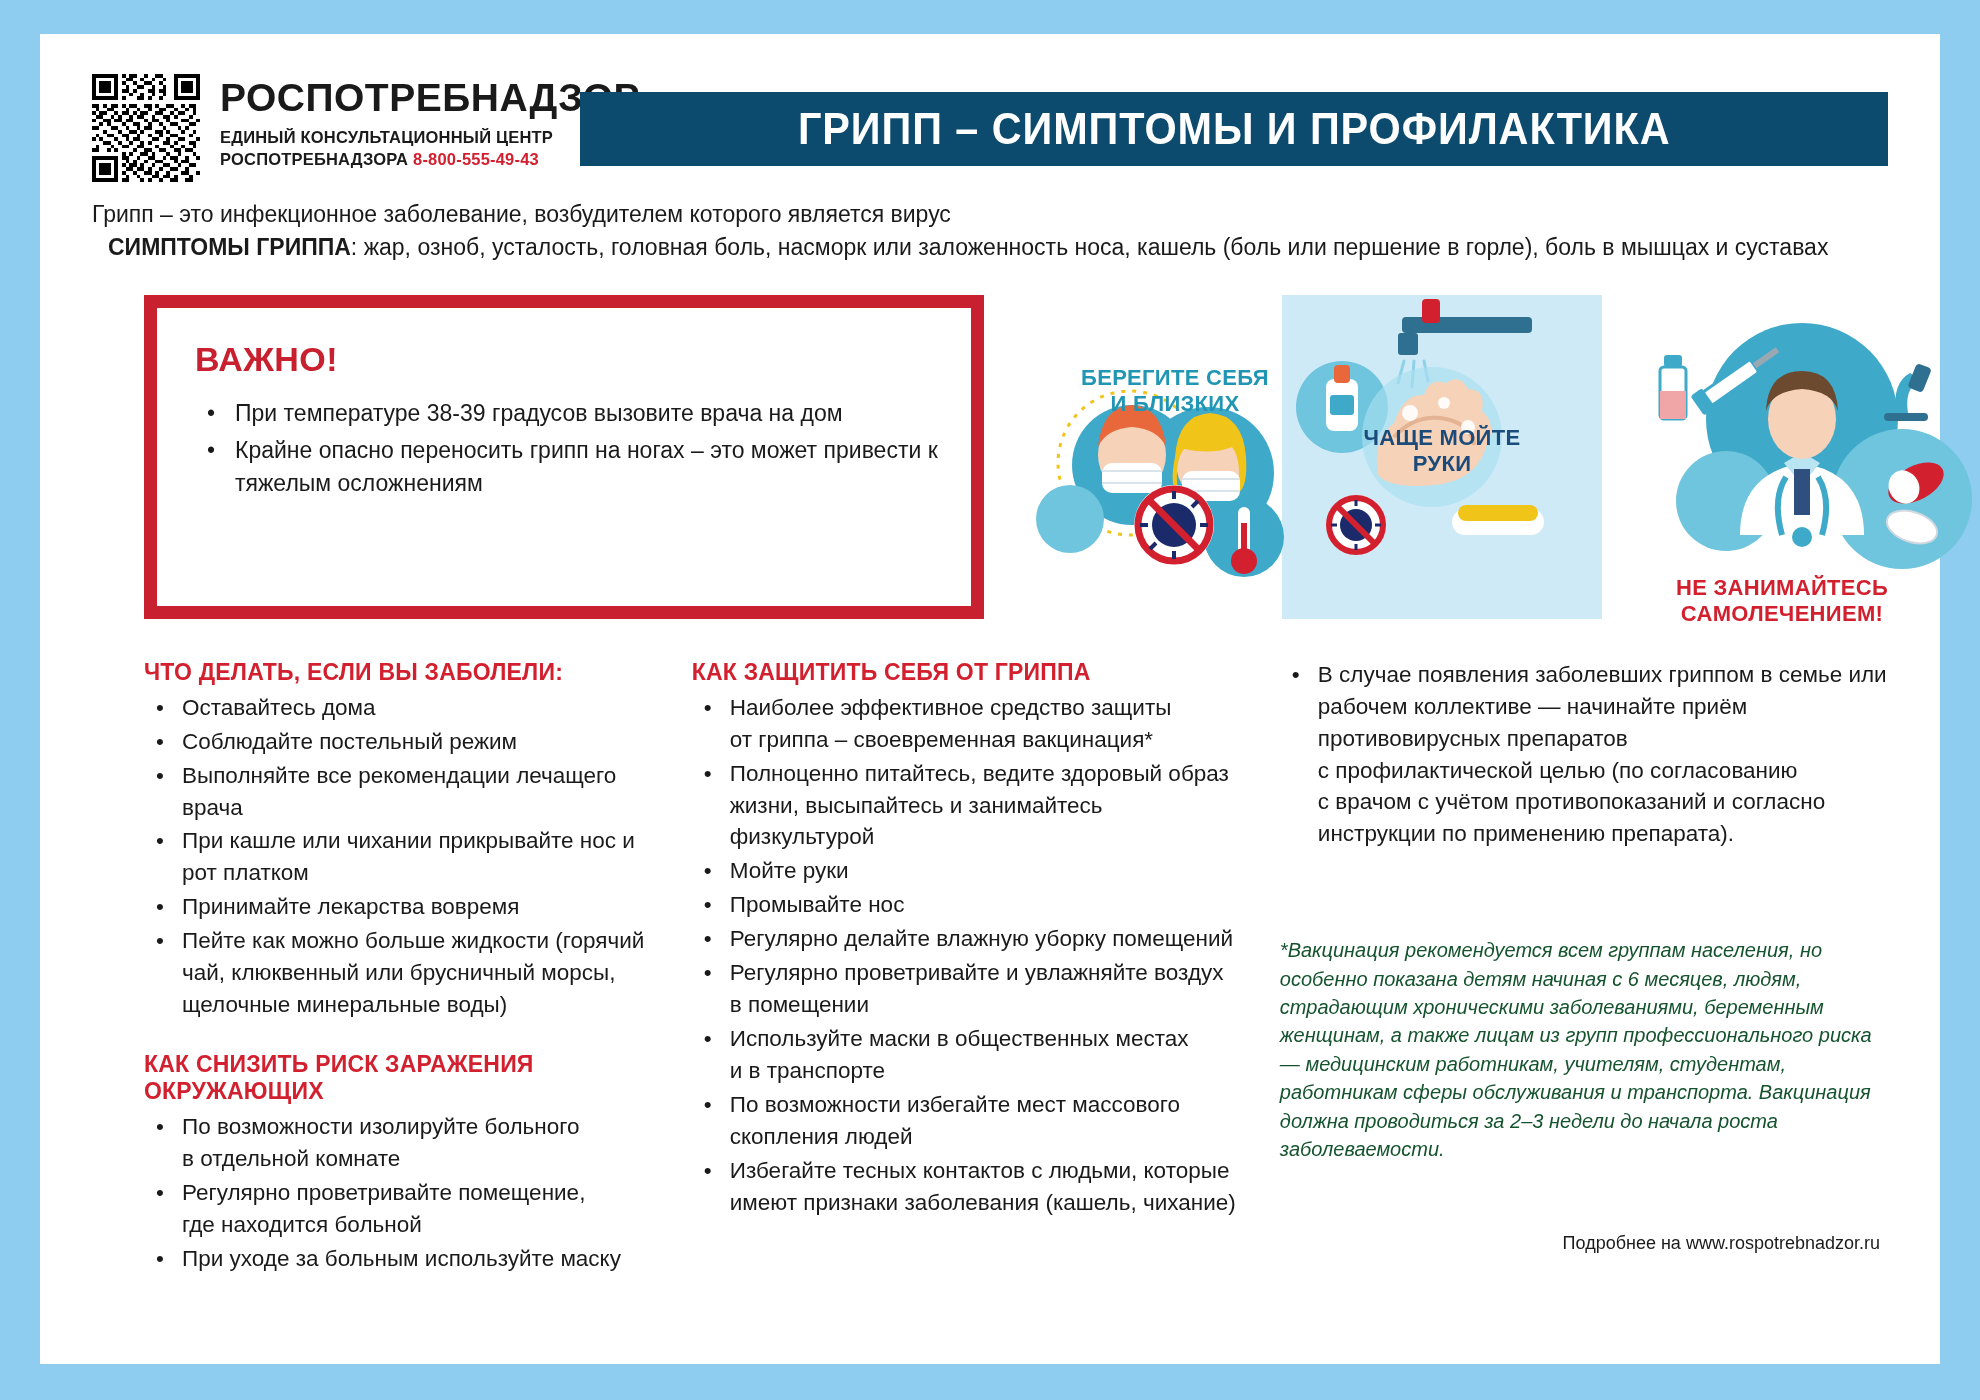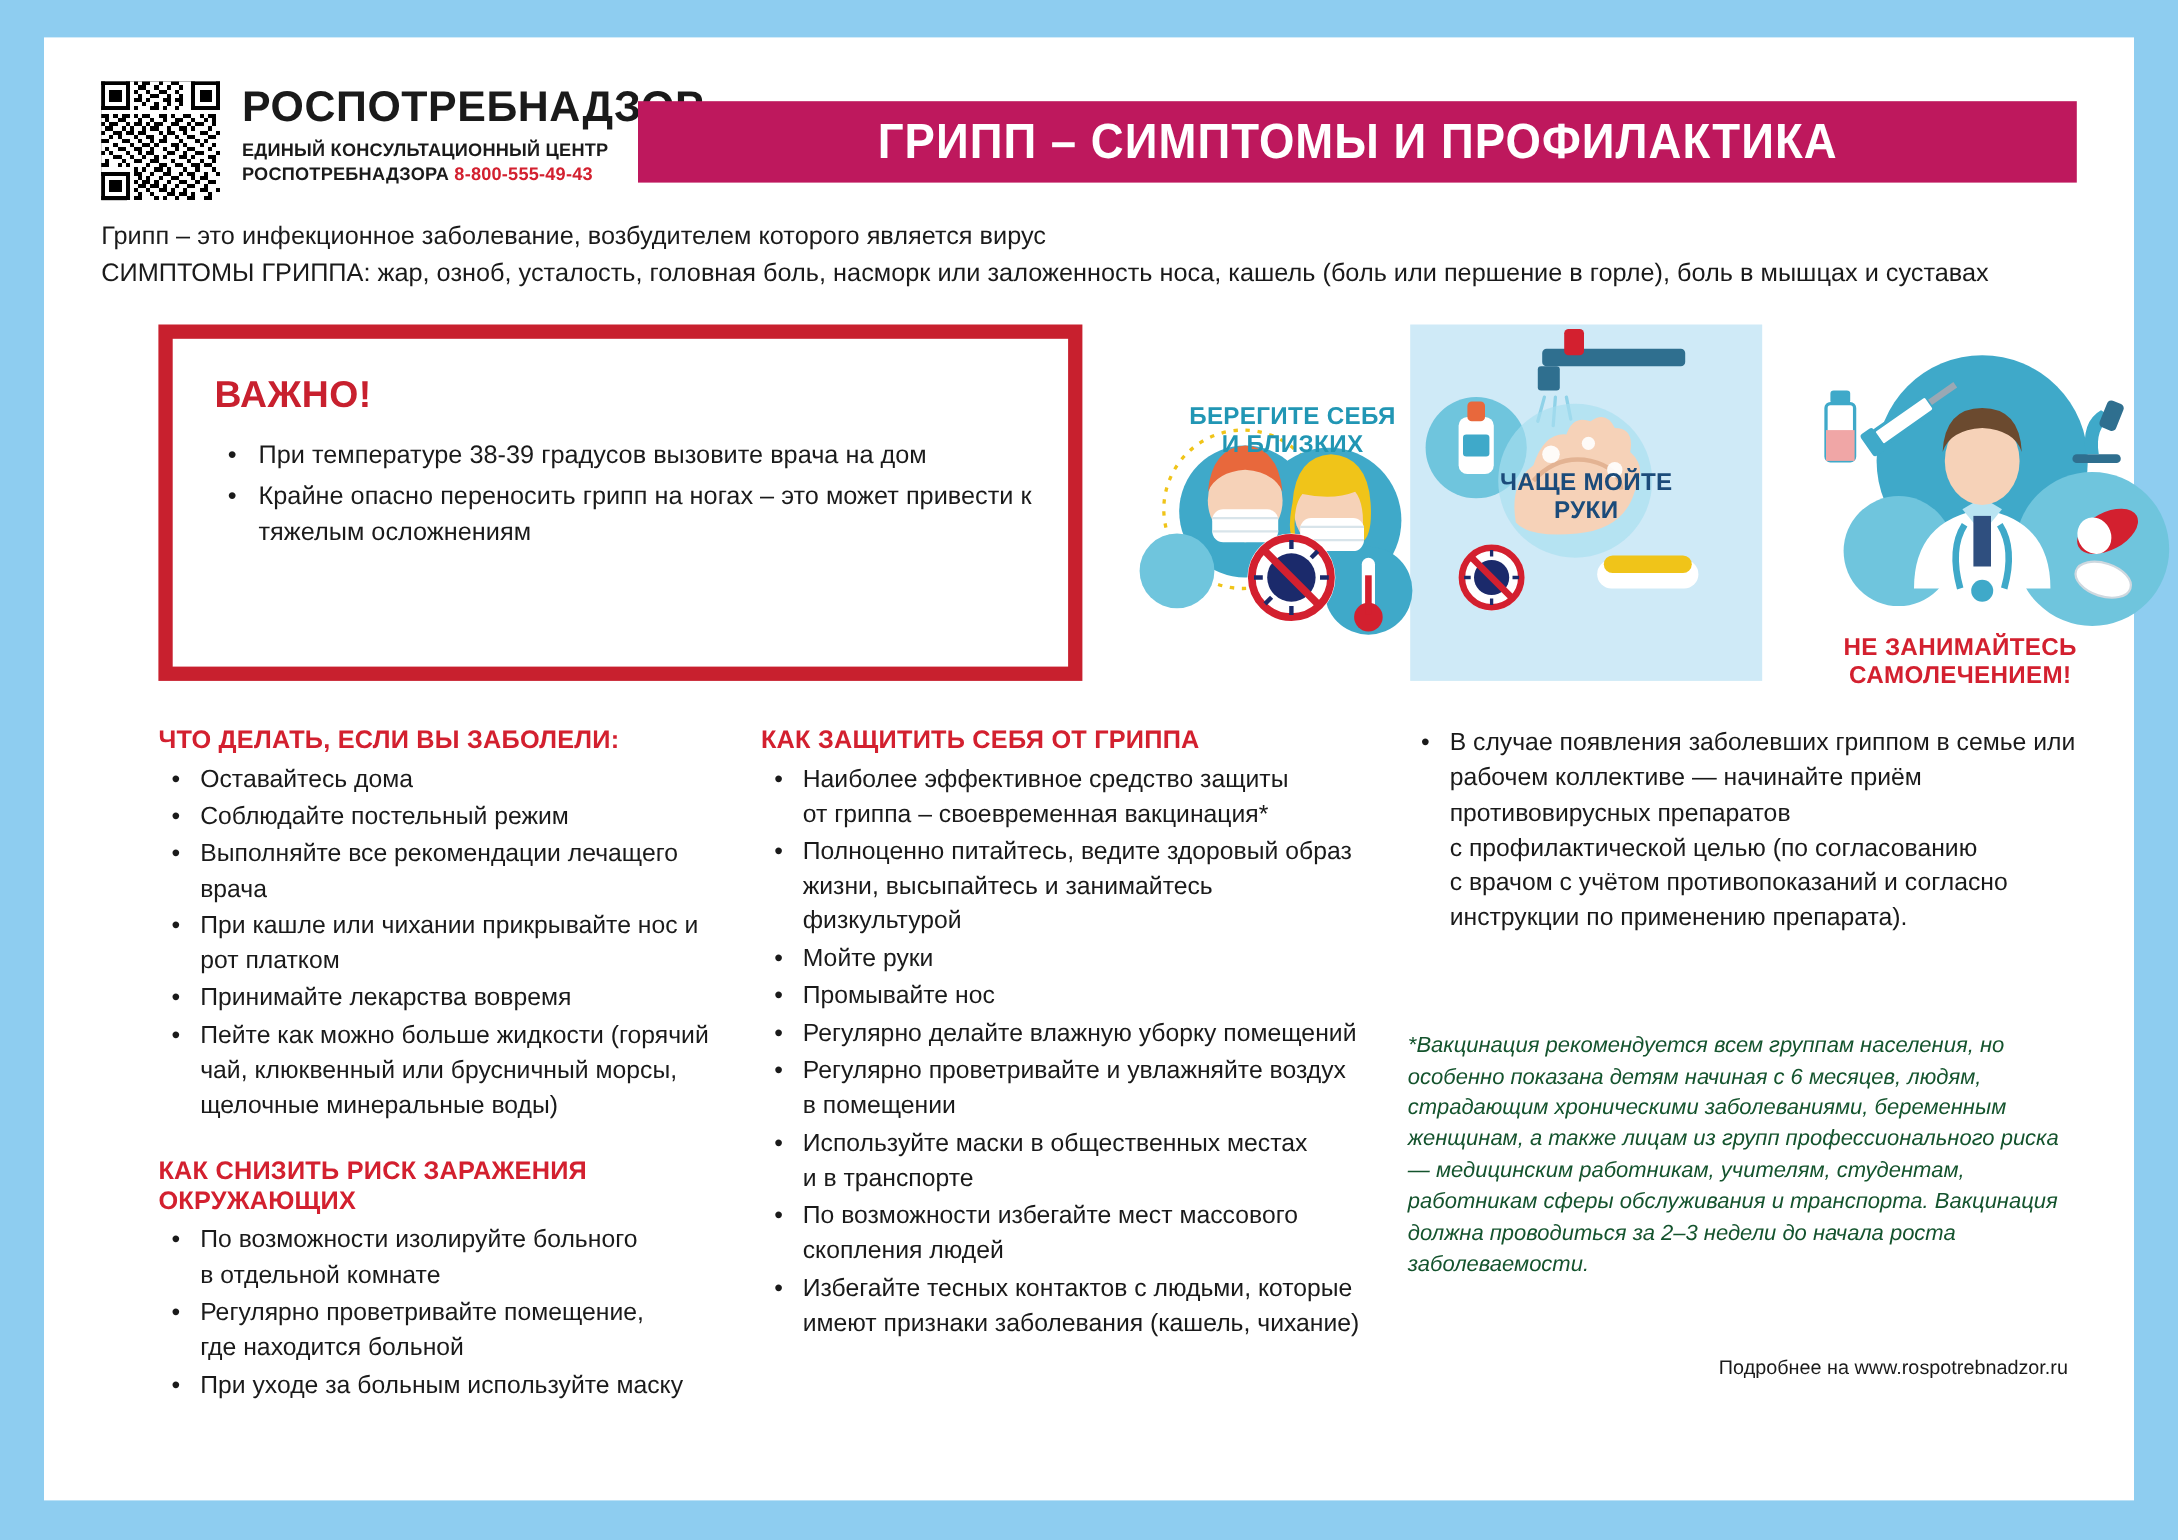--- a/index.html
+++ b/index.html
@@ -76,21 +76,21 @@
     color: #d3202f;
     font-weight: bold;
   }
 
   .titlebar {
     position: absolute;
     left: 488px;
     top: 24px;
     right: 0;
     height: 74px;
-    background: #be185d;
+    background: #0c4a6e;
     display: flex;
     align-items: center;
     justify-content: center;
   }
   .titlebar h1 {
     margin: 0;
     color: #ffffff;
     font-size: 45px;
     font-weight: bold;
     letter-spacing: 1px;
@@ -99,21 +99,21 @@
   }
 
   
   .intro {
     margin-top: 22px;
     font-size: 23px;
     color: #1a1a1a;
     line-height: 1.45;
   }
   .intro .lead { display: block; }
-  .intro .sym-label { font-weight: normal; }
+  .intro .sym-label { font-weight: bold; margin-left: 16px; }
 
   
   .band {
     position: relative;
     margin-top: 30px;
     height: 330px;
   }
 
   .important {
     position: absolute;

